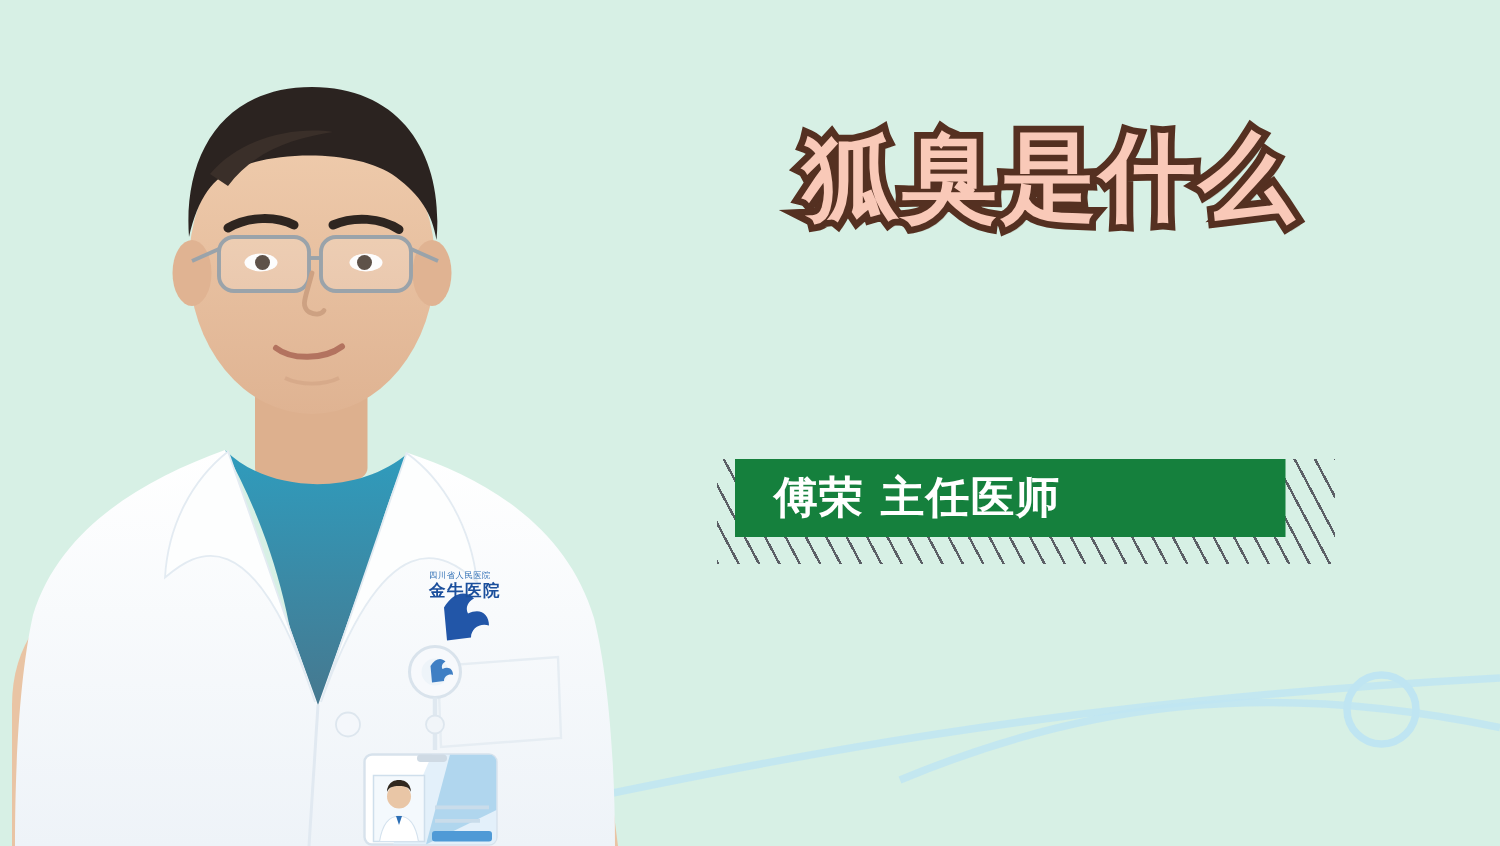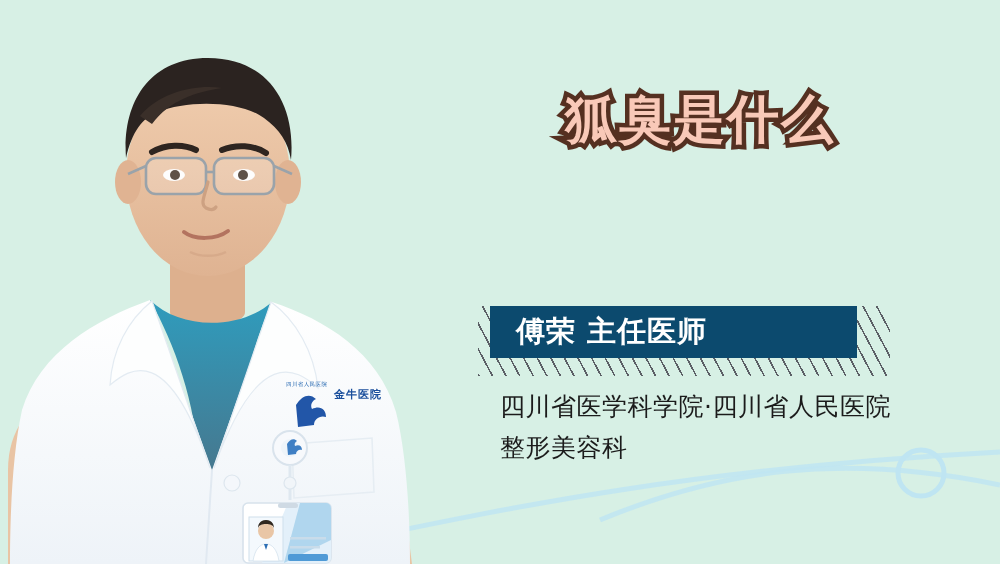--- a/index.html
+++ b/index.html
@@ -37,21 +37,21 @@
   .title-block {
     position: absolute;
     left: 440px;
     top: 72px;
     width: 520px;
     text-align: center;
   }
   .title-line {
     font-family: "DejaVu Sans", "Liberation Sans", sans-serif;
     font-weight: 700;
-    font-size: 52px;
+    font-size: 64px;
     line-height: 94px;
     letter-spacing: 2px;
     color: #f9c9b8;
     -webkit-text-stroke: 9px #553021;
     paint-order: stroke fill;
     text-shadow: 3px 4px 0 rgba(85,48,33,0.18);
     white-space: nowrap;
   }
 
   
@@ -70,21 +70,21 @@
     );
   }
 
   
   .name-banner {
     position: absolute;
     left: 490px;
     top: 306px;
     width: 367px;
     height: 52px;
-    background: #0c4a6e;
+    background: #15803d;
     display: flex;
     align-items: center;
   }
   .name-banner .name-text {
     color: #ffffff;
     font-family: "DejaVu Sans", "Liberation Sans", sans-serif;
     font-weight: 700;
     font-size: 29px;
     letter-spacing: 1px;
     padding-left: 26px;
@@ -122,21 +122,20 @@
     line-height: 7px;
     white-space: nowrap;
   }
   .coat-logo .logo-main {
     color: #1b4f9c;
     font-size: 11px;
     font-weight: 700;
     letter-spacing: 1px;
     line-height: 13px;
     white-space: nowrap;
-    text-align: right;
   }
 </style>
 </head>
 <body>
 
 <div id="stage">
 
   <svg class="decor-curves" viewBox="0 0 1000 564" xmlns="http://www.w3.org/2000/svg">
     <path d="M 330 545 C 520 505 700 468 1000 452" fill="none" stroke="#bfe5f2" stroke-width="5" opacity="0.85"></path>
     <path d="M 600 520 C 720 470 840 452 1000 485" fill="none" stroke="#bfe5f2" stroke-width="5" opacity="0.85"></path>
@@ -250,18 +249,14 @@
   <div class="title-block">
     <div class="title-line">狐臭是什么</div>
   </div>
 
   <div class="hatch"></div>
 
   <div class="name-banner">
     <span class="name-text">傅荣  主任医师</span>
   </div>
 
-  <div class="affiliation">
-    <div>四川省医学科学院·四川省人民医院</div>
-    <div>整形美容科</div>
-  </div>
 
 </div>
 
 </body></html>

